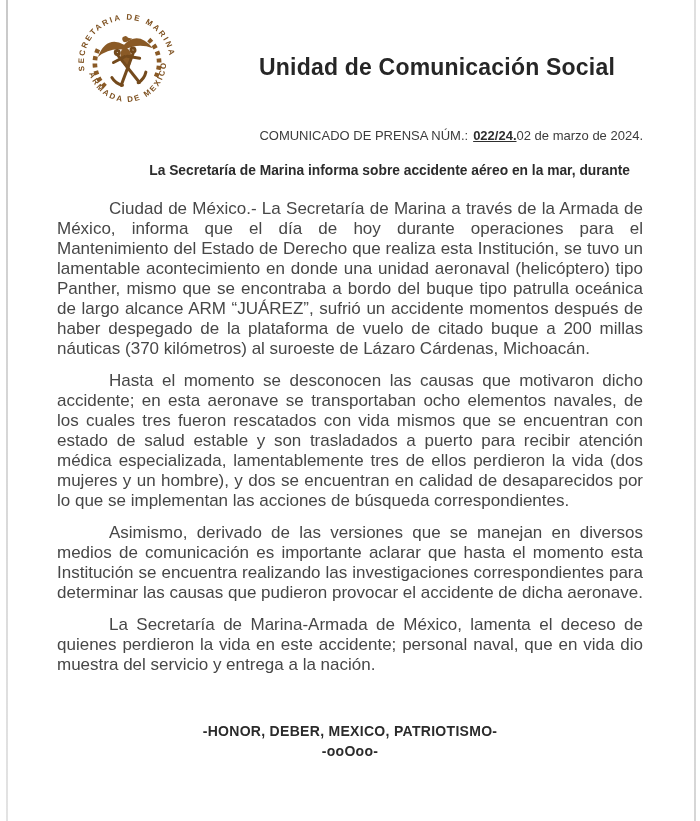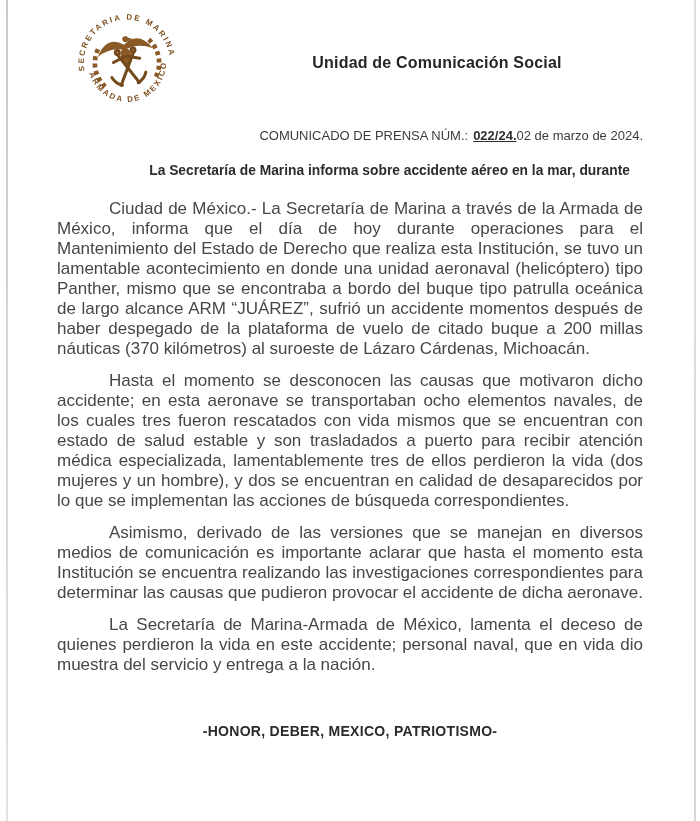--- a/index.html
+++ b/index.html
@@ -11,21 +11,21 @@
   }
   
   .edge{position:absolute;top:0;bottom:0;width:2px;background:#dcdcdc;}
   .edge.left{left:6px;background:linear-gradient(180deg,#c9c9c9,#e3e3e3);}
   .edge.right{right:4px;background:linear-gradient(180deg,#e0e0e0,#d6d6d6);}
 
   .header{display:flex;align-items:flex-start;padding:10px 38px 0 48px;}
   .logo-wrap{flex:none;width:158px;height:106px;}
   .header-title{
     flex:1;text-align:center;margin-top:44px;margin-left:6px;
-    font-weight:bold;font-size:16px;letter-spacing:.2px;color:#262626;
+    font-weight:bold;font-size:23px;letter-spacing:.2px;color:#262626;
   }
 
   .meta-row{
     display:flex;justify-content:flex-end;align-items:baseline;
     margin:12px 57px 0 57px;font-size:13px;color:#3c3c3c;
   }
   .release-number{font-weight:bold;text-decoration:underline;margin-left:5px;color:#2e2e2e;}
 
   .headline{
     text-align:right;font-weight:bold;font-size:13.8px;line-height:1.42;
@@ -108,13 +108,14 @@
 
 <div class="body-text">
   <p>Ciudad de México.- La Secretaría de Marina a través de la Armada de México, informa que el día de hoy durante operaciones para el Mantenimiento del Estado de Derecho que realiza esta Institución, se tuvo un lamentable acontecimiento en donde una unidad aeronaval (helicóptero) tipo Panther, mismo que se encontraba a bordo del buque tipo patrulla oceánica de largo alcance ARM “JUÁREZ”, sufrió un accidente momentos después de haber despegado de la plataforma de vuelo de citado buque a 200 millas náuticas (370 kilómetros) al suroeste de Lázaro Cárdenas, Michoacán.</p>
   <p>Hasta el momento se desconocen las causas que motivaron dicho accidente; en esta aeronave se transportaban ocho elementos navales, de los cuales tres fueron rescatados con vida mismos que se encuentran con estado de salud estable y son trasladados a puerto para recibir atención médica especializada, lamentablemente tres de ellos perdieron la vida (dos mujeres y un hombre), y dos se encuentran en calidad de desaparecidos por lo que se implementan las acciones de búsqueda correspondientes.</p>
   <p>Asimismo, derivado de las versiones que se manejan en diversos medios de comunicación es importante aclarar que hasta el momento esta Institución se encuentra realizando las investigaciones correspondientes para determinar las causas que pudieron provocar el accidente de dicha aeronave.</p>
   <p>La Secretaría de Marina-Armada de México, lamenta el deceso de quienes perdieron la vida en este accidente; personal naval, que en vida dio muestra del servicio y entrega a la nación.</p>
 </div>
 
 <div class="footer">
   <div>-HONOR, DEBER, MEXICO, PATRIOTISMO-</div>
+  <div>-ooOoo-</div>
 </div>
 
 </body></html>

